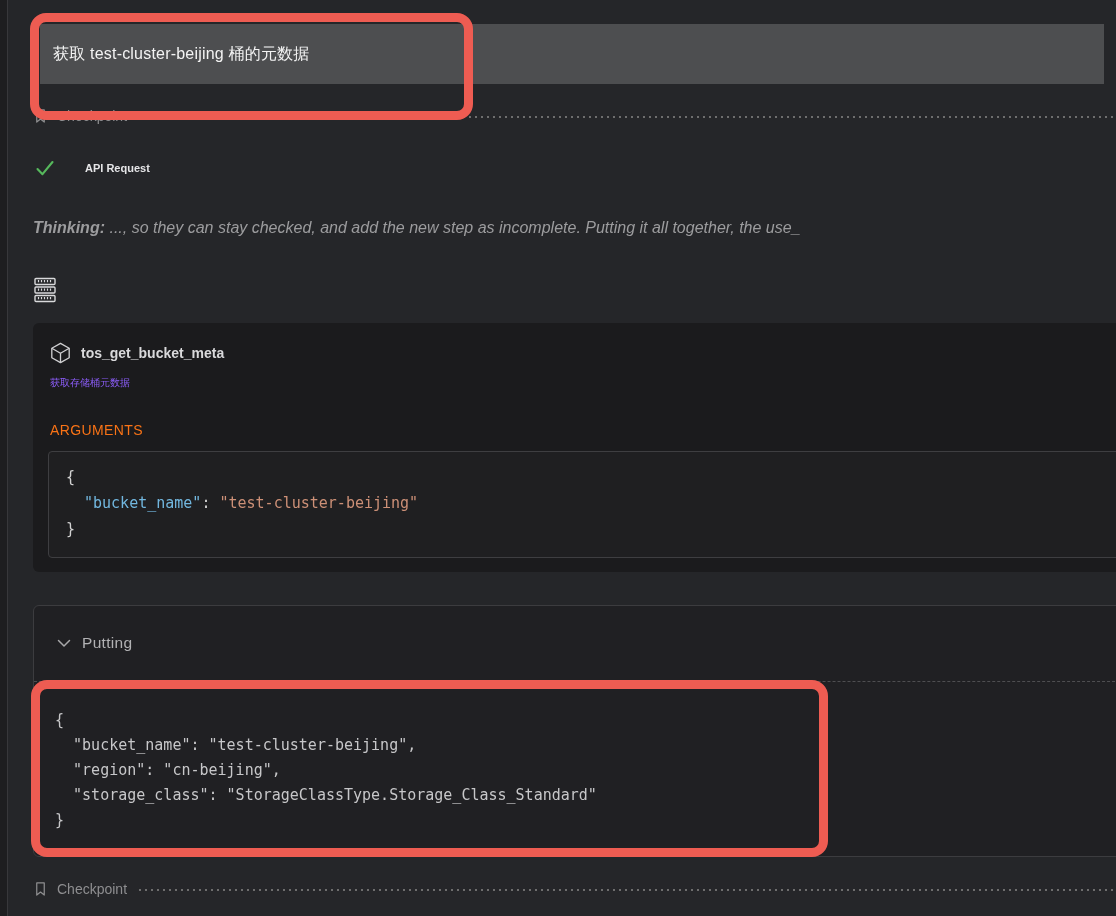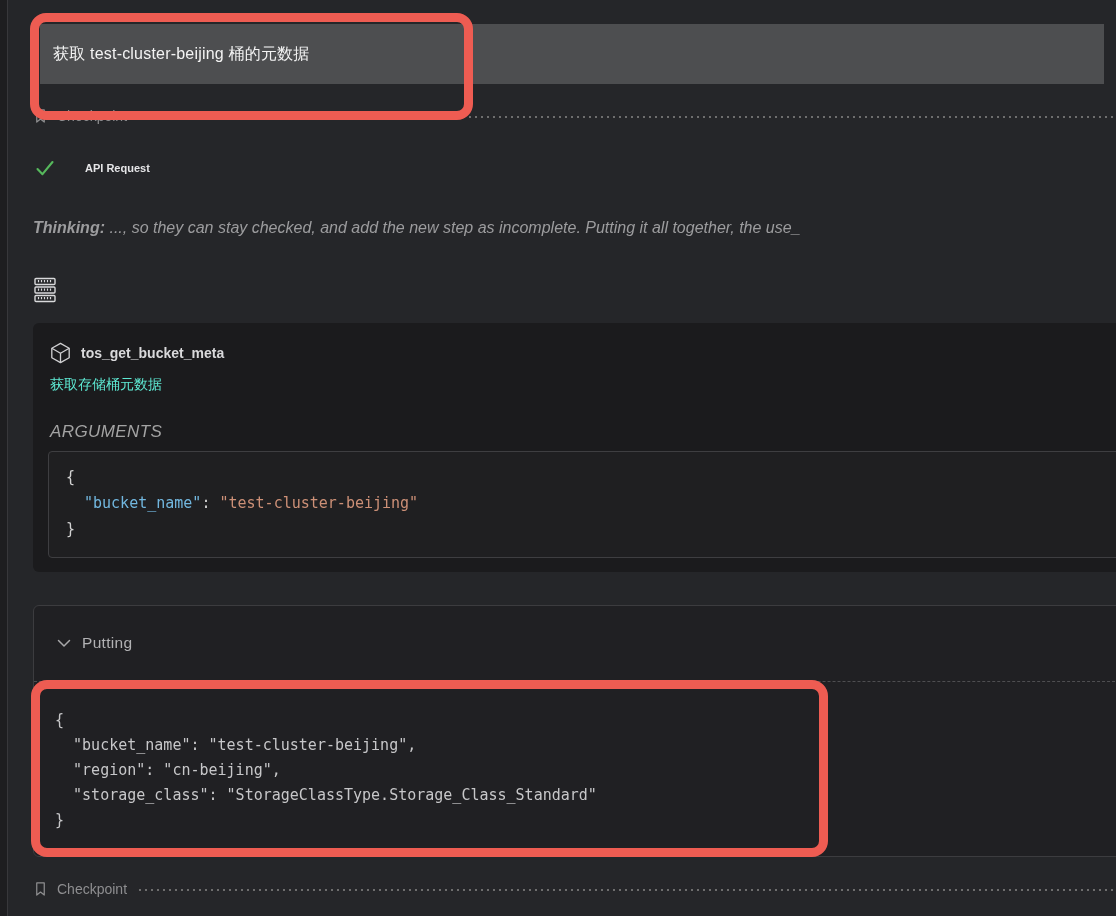--- a/index.html
+++ b/index.html
@@ -67,26 +67,25 @@
     position:absolute; left:33px; top:323px; right:-10px; height:249px;
     background:#1b1b1d; border-radius:6px;
   }
   .tool-header {
     position:absolute; left:17px; top:19px; display:flex; align-items:center;
   }
   .tool-name {
     margin-left:10px; font-size:14px; font-weight:bold; color:#d9d9db;
   }
   .tool-desc {
-    position:absolute; left:17px; top:53px; font-size:14px; color:#5eead4;font-family:Liberation Mono, monospace;
+    position:absolute; left:17px; top:53px; font-size:10px; color:#8b5cf6;font-family:Liberation Mono, monospace;
   }
   .args-label {
-    position:absolute; left:17px; top:99px; font-size:17px; color:#a3a3a3;
+    position:absolute; left:17px; top:99px; font-size:14px; color:#f97316;
     letter-spacing:.4px;
-    font-style:italic;
   }
   .code-block {
     position:absolute; left:15px; top:128px; right:-5px; height:107px;
     background:#1f1f21; border:1px solid #3e3e41; border-radius:4px;
     padding:12px 0 0 17px;
     font-family:"DejaVu Sans Mono", monospace; font-size:15px; line-height:26px;
     color:#d2d2d2;
   }
   .code-line { white-space:pre; }
   .code-line.indent { padding-left:18px; }

